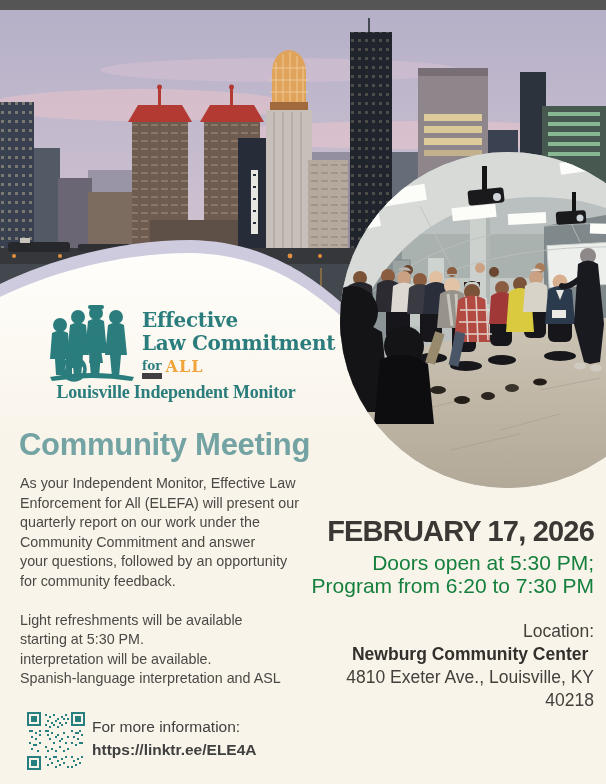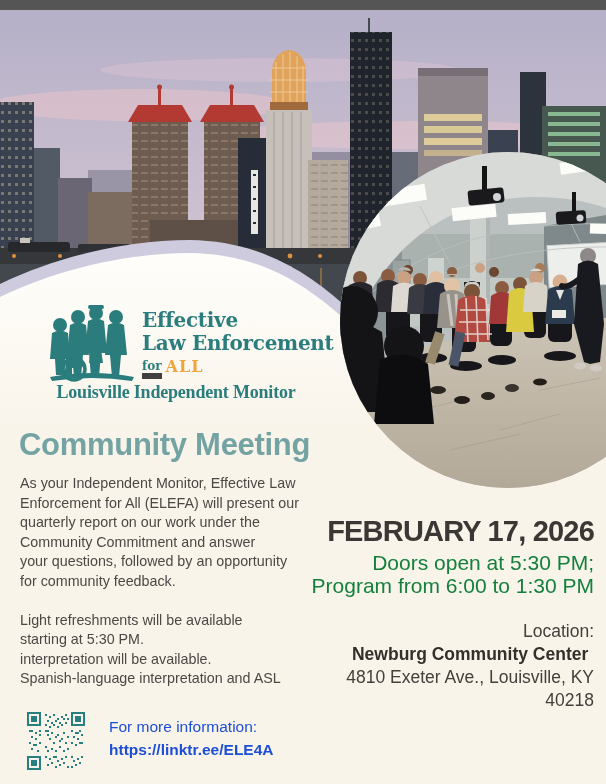--- a/index.html
+++ b/index.html
@@ -19,21 +19,21 @@
   .monitor{left:8px;top:372px;width:336px;text-align:center;
     font-family:Liberation Serif, serif;font-weight:bold;font-size:18px;color:#2a7d7c;letter-spacing:-0.2px;}
   .heading{left:19px;top:417px;font-size:31px;font-weight:bold;color:#74a3a4;letter-spacing:-0.3px;}
   .body-copy{left:20px;top:464px;width:320px;font-size:14.3px;line-height:19.6px;color:#4b4845;}
   .body-copy .para{margin:0 0 19px 0;}
   .right-block{right:12px;text-align:right;color:#3b3734;}
   .date-line{top:505px;font-size:29px;font-weight:bold;letter-spacing:-0.8px;}
   .time-lines{top:541px;font-size:21px;line-height:23px;color:#15803d;}
   .loc-lines{top:610px;font-size:17.5px;line-height:23px;color:#44403c;}
   .loc-lines .venue{font-weight:bold;color:#332f2b;text-align:center;}
-  .footer-info{left:109px;top:705px;font-size:15.5px;line-height:23px;color:#1d4ed8;}
+  .footer-info{left:92px;top:705px;font-size:15.5px;line-height:23px;color:#404040;}
   .footer-info .link{font-weight:bold;}
   .qr{left:27px;top:702px;width:58px;height:58px;}
 </style>
 </head>
 <body>
 
 <div class="flyer">
 
   <svg class="scene" width="606" height="784" viewBox="0 0 606 784">
     <defs>
@@ -355,21 +355,21 @@
         <path d="M64,22 q8,-5 16,0 l3,30 -6,0 -2,22 -7,0 -2,-22 -5,0 Z"></path>
       <circle cx="30" cy="42" r="6"></circle>
         <path d="M24,49 q6,-4 12,0 l4,14 -4,2 -8,0 0,8 -8,0 Z"></path>
       <circle cx="30" cy="66" r="11" fill="none" stroke="#2a7d7c" stroke-width="3.5"></circle>
       <circle cx="52" cy="40" r="5" fill="none" stroke="#2a7d7c" stroke-width="2.5"></circle>
       <path d="M47,46 q5,-3 10,0 l2,14 -4,0 -1,14 -6,0 -1,-14 -2,0 Z"></path>
     </g>
   </svg>
   <div class="abs logo-text">
     <div class="logo-line">Effective</div>
-    <div class="logo-line">Law Enforcement</div>
+    <div class="logo-line">Law Commitment</div>
     <div>
       <span class="logo-for">for</span><span class="logo-all">ALL</span>
     </div>
   </div>
   <div class="abs monitor">Louisville Independent Monitor</div>
 
   <div class="abs heading">Community Meeting</div>
 
   <div class="abs body-copy">
     <div class="para">
@@ -384,21 +384,21 @@
       <div>Light refreshments will be available</div>
       <div>starting at 5:30 PM.</div>
       <div>interpretation will be available.</div>
       <div>Spanish-language interpretation and ASL</div>
     </div>
   </div>
 
   <div class="abs right-block date-line">FEBRUARY 17, 2026</div>
   <div class="abs right-block time-lines">
     <div>Doors open at 5:30 PM;</div>
-    <div>Program from 6:00 to 1:30 PM</div>
+    <div>Program from 6:20 to 7:30 PM</div>
   </div>
   <div class="abs right-block loc-lines">
     <div>Location:</div>
     <div class="venue">Newburg Community Center</div>
     <div>4810 Exeter Ave., Louisville, KY</div>
     <div>40218</div>
   </div>
 
   <svg class="abs qr" viewBox="0 0 29 29">
     <g fill="#27807f">

